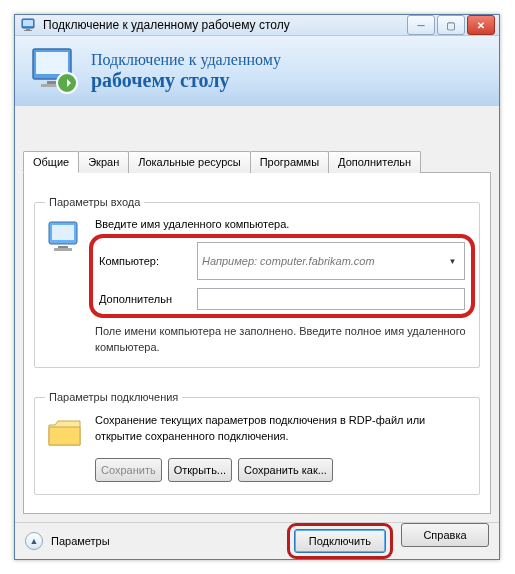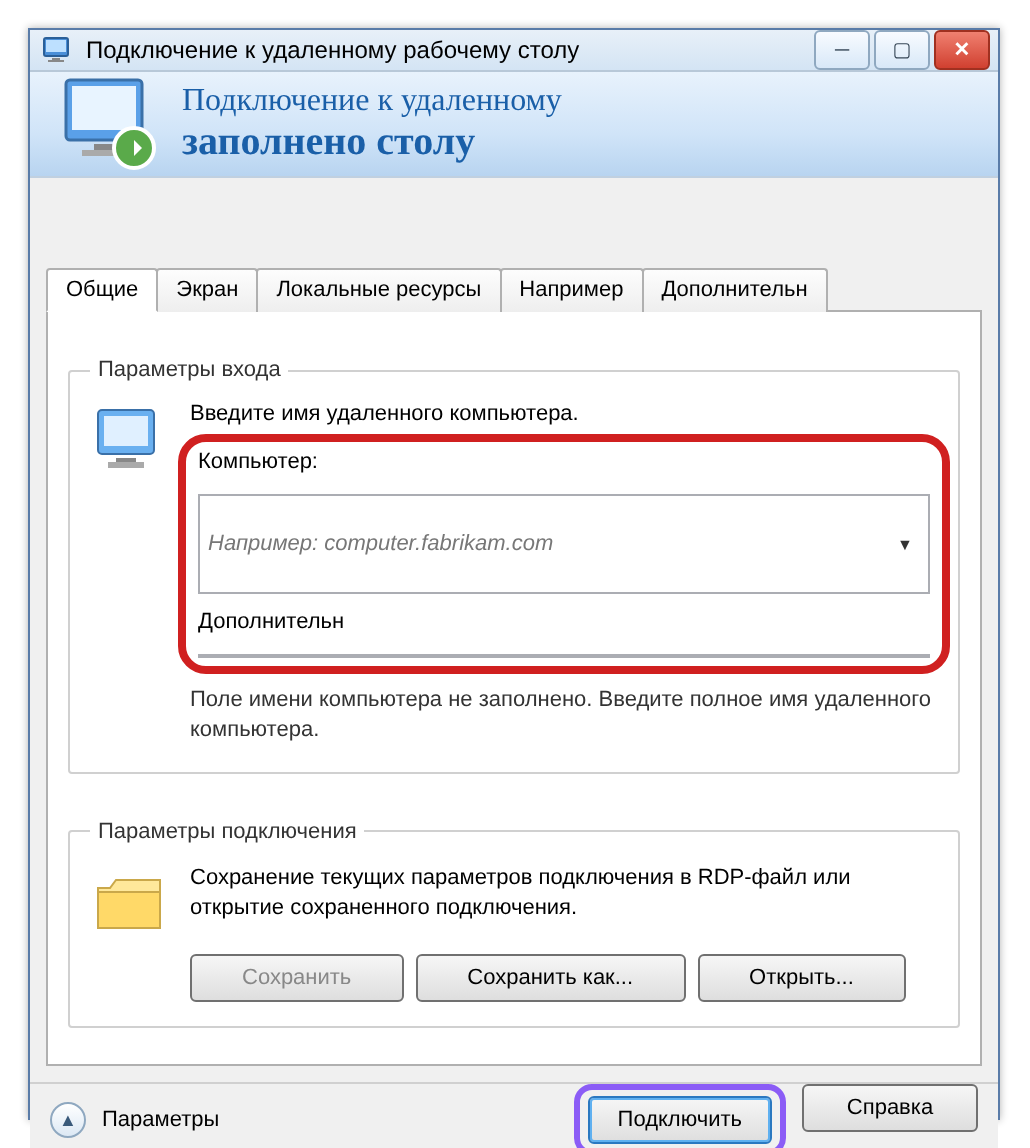--- a/index.html
+++ b/index.html
@@ -20,38 +20,38 @@
 .body-area { flex: 1; padding: 4px 8px 8px 8px; background: #f0f0f0; display: flex; flex-direction: column; }
 .tabs { display: flex; position: relative; top: 1px; z-index: 2; }
 .tab { background: linear-gradient(#fdfdfd,#eee); border: 1px solid #b0b0b0; border-bottom: none; padding: 4px 9px; font-size: 11px; margin-right: -1px; border-radius: 2px 2px 0 0; cursor: pointer; margin-top: 40px; }
 .tab.active { background: #fff; border-bottom: 1px solid #fff; position: relative; z-index: 3; }
 .tabpanel { flex: 1; background: #fff; border: 1px solid #b0b0b0; padding: 10px 10px 8px 10px; display: flex; flex-direction: column; }
 fieldset { border: 1px solid #d0d0d0; border-radius: 2px; padding: 10px 10px 12px 10px; margin-bottom: 10px; margin-top: 13px; }
 legend { font-size: 11px; padding: 0 4px; color: #333; }
 .fs-row { display: flex; gap: 10px; }
 .fs-icon { width: 40px; height: 40px; flex-shrink: 0; }
 .fs-content { flex: 1; display: flex; flex-direction: column; gap: 8px; }
-.form-row { display: flex; gap: 10px; flex-direction: column; }
+.form-row { display: flex; align-items: center; gap: 10px; }
 .form-label { width: 88px; font-size: 11px; color: #000; }
 .combo { flex: 1; height: 22px; border: 1px solid #abadb3; background: #fff; display: flex; align-items: center; padding: 18px 4px; position: relative; }
 .combo-text { flex: 1; color: #777; font-size: 11px; font-style: italic; }
 .combo-btn { width: 15px; font-size: 8px; color: #333; text-align: center; }
 .textfield { flex: 1; height: 22px; border: 1px solid #abadb3; background: #fff; }
 .hint { font-size: 11px; color: #333; margin-top: 2px; line-height: 1.4; }
 .highlight-box { border: 4px solid #d02020; border-radius: 14px; padding: 4px 6px; margin: -4px -6px; }
 .btn-row { display: flex; gap: 6px; margin-top: 6px; }
-.btn { height: 24px; padding: 0 25px; border: 1px solid #707070; border-radius: 3px; background: linear-gradient(#f6f6f6,#dedede); font-size: 11px; cursor: pointer; display: inline-flex; align-items: center; justify-content: flex-end; }
+.btn { height: 24px; padding: 0 5px; border: 1px solid #707070; border-radius: 3px; background: linear-gradient(#f6f6f6,#dedede); font-size: 11px; cursor: pointer; display: inline-flex; align-items: center; justify-content: flex-end; }
 .btn.disabled { color: #888; }
 .spacer { flex: 1; }
 .footer { height: 44px; border-top: 1px solid #d0d0d0; background: #f0f0f0; display: flex; align-items: center; padding: 0 10px; gap: 8px; }
 .expand-btn { width: 18px; height: 18px; border: 1px solid #8fa8c0; border-radius: 9px; background: linear-gradient(#fff,#dce8f4); display: flex; align-items: center; justify-content: center; font-size: 9px; color: #3a5a7a; cursor: pointer; }
 .footer-label { font-size: 11px; flex: 1; }
 .footer-btns { display: flex; gap: 8px; }
 .main-btn { height: 24px; min-width: 88px; padding: 0 14px; border-radius: 3px; background: linear-gradient(#f6f6f6,#dedede); font-size: 11px; cursor: pointer; display: inline-flex; align-items: center; justify-content: center; border: 1px solid #707070; }
-.connect-hl { border: 3px solid #8b5cf6; border-radius: 9px; padding: 3px 4px; display: inline-flex; }
+.connect-hl { border: 3px solid #b91c1c; border-radius: 9px; padding: 3px 4px; display: inline-flex; }
 .connect-hl .main-btn { border: 1px solid #2a78c0; box-shadow: inset 0 0 0 1px #5fb0f0; }
 </style>
 </head>
 <body>
 
 <div class="outer">
 <div class="window">
 
   <div class="titlebar">
     <span class="titlebar-icon">
@@ -76,30 +76,30 @@
             <rect x="4" y="4" width="38" height="30" rx="2" fill="#5aa0e8" stroke="#3a70a8" stroke-width="1.5"></rect>
             <rect x="7" y="7" width="32" height="22" fill="#e8f4ff"></rect>
             <rect x="18" y="36" width="10" height="3" fill="#888"></rect>
             <rect x="12" y="39" width="22" height="3" fill="#aaa"></rect>
             <circle cx="38" cy="38" r="10" fill="#5aaa4a" stroke="#fff" stroke-width="2"></circle>
             <path d="M34 38 l4 0 l0 -4 l4 4 l-4 4 l0 -4 z" fill="#fff"></path>
           </svg>
     </span>
     <div class="banner-text">
       <div class="banner-line1">Подключение к удаленному</div>
-      <div class="banner-line2">заполнено столу</div>
+      <div class="banner-line2">рабочему столу</div>
     </div>
   </div>
 
   <div class="body-area">
     <div class="tabs">
       <div class="tab active"><span>Общие</span></div>
       <div class="tab"><span>Экран</span></div>
       <div class="tab"><span>Локальные ресурсы</span></div>
-      <div class="tab"><span>Например</span></div>
+      <div class="tab"><span>Программы</span></div>
       <div class="tab"><span>Дополнительн</span></div>
     </div>
 
     <div class="tabpanel">
 
       <fieldset>
         <legend>Параметры входа</legend>
         <div class="fs-row">
           <span class="fs-icon">
             <svg viewBox="0 0 40 40">
@@ -140,24 +140,24 @@
                   <path d="M4 14 l31 0 l0 18 l-31 0 z" fill="#ffd968" stroke="#caa84a"></path>
                 </svg>
           </span>
           <div class="fs-content">
             <div style="line-height:1.4">Сохранение текущих параметров подключения в RDP-файл или открытие сохраненного подключения.</div>
             <div class="btn-row">
               <div class="btn disabled">
                     <span>Сохранить</span>
                   </div>
               <div class="btn">
-                    <span>Сохранить как...</span>
+                    <span>Открыть...</span>
                   </div>
               <div class="btn">
-                    <span>Открыть...</span>
+                    <span>Сохранить как...</span>
                   </div>
             </div>
           </div>
         </div>
       </fieldset>
 
       <div class="spacer"></div>
     </div>
   </div>
 

